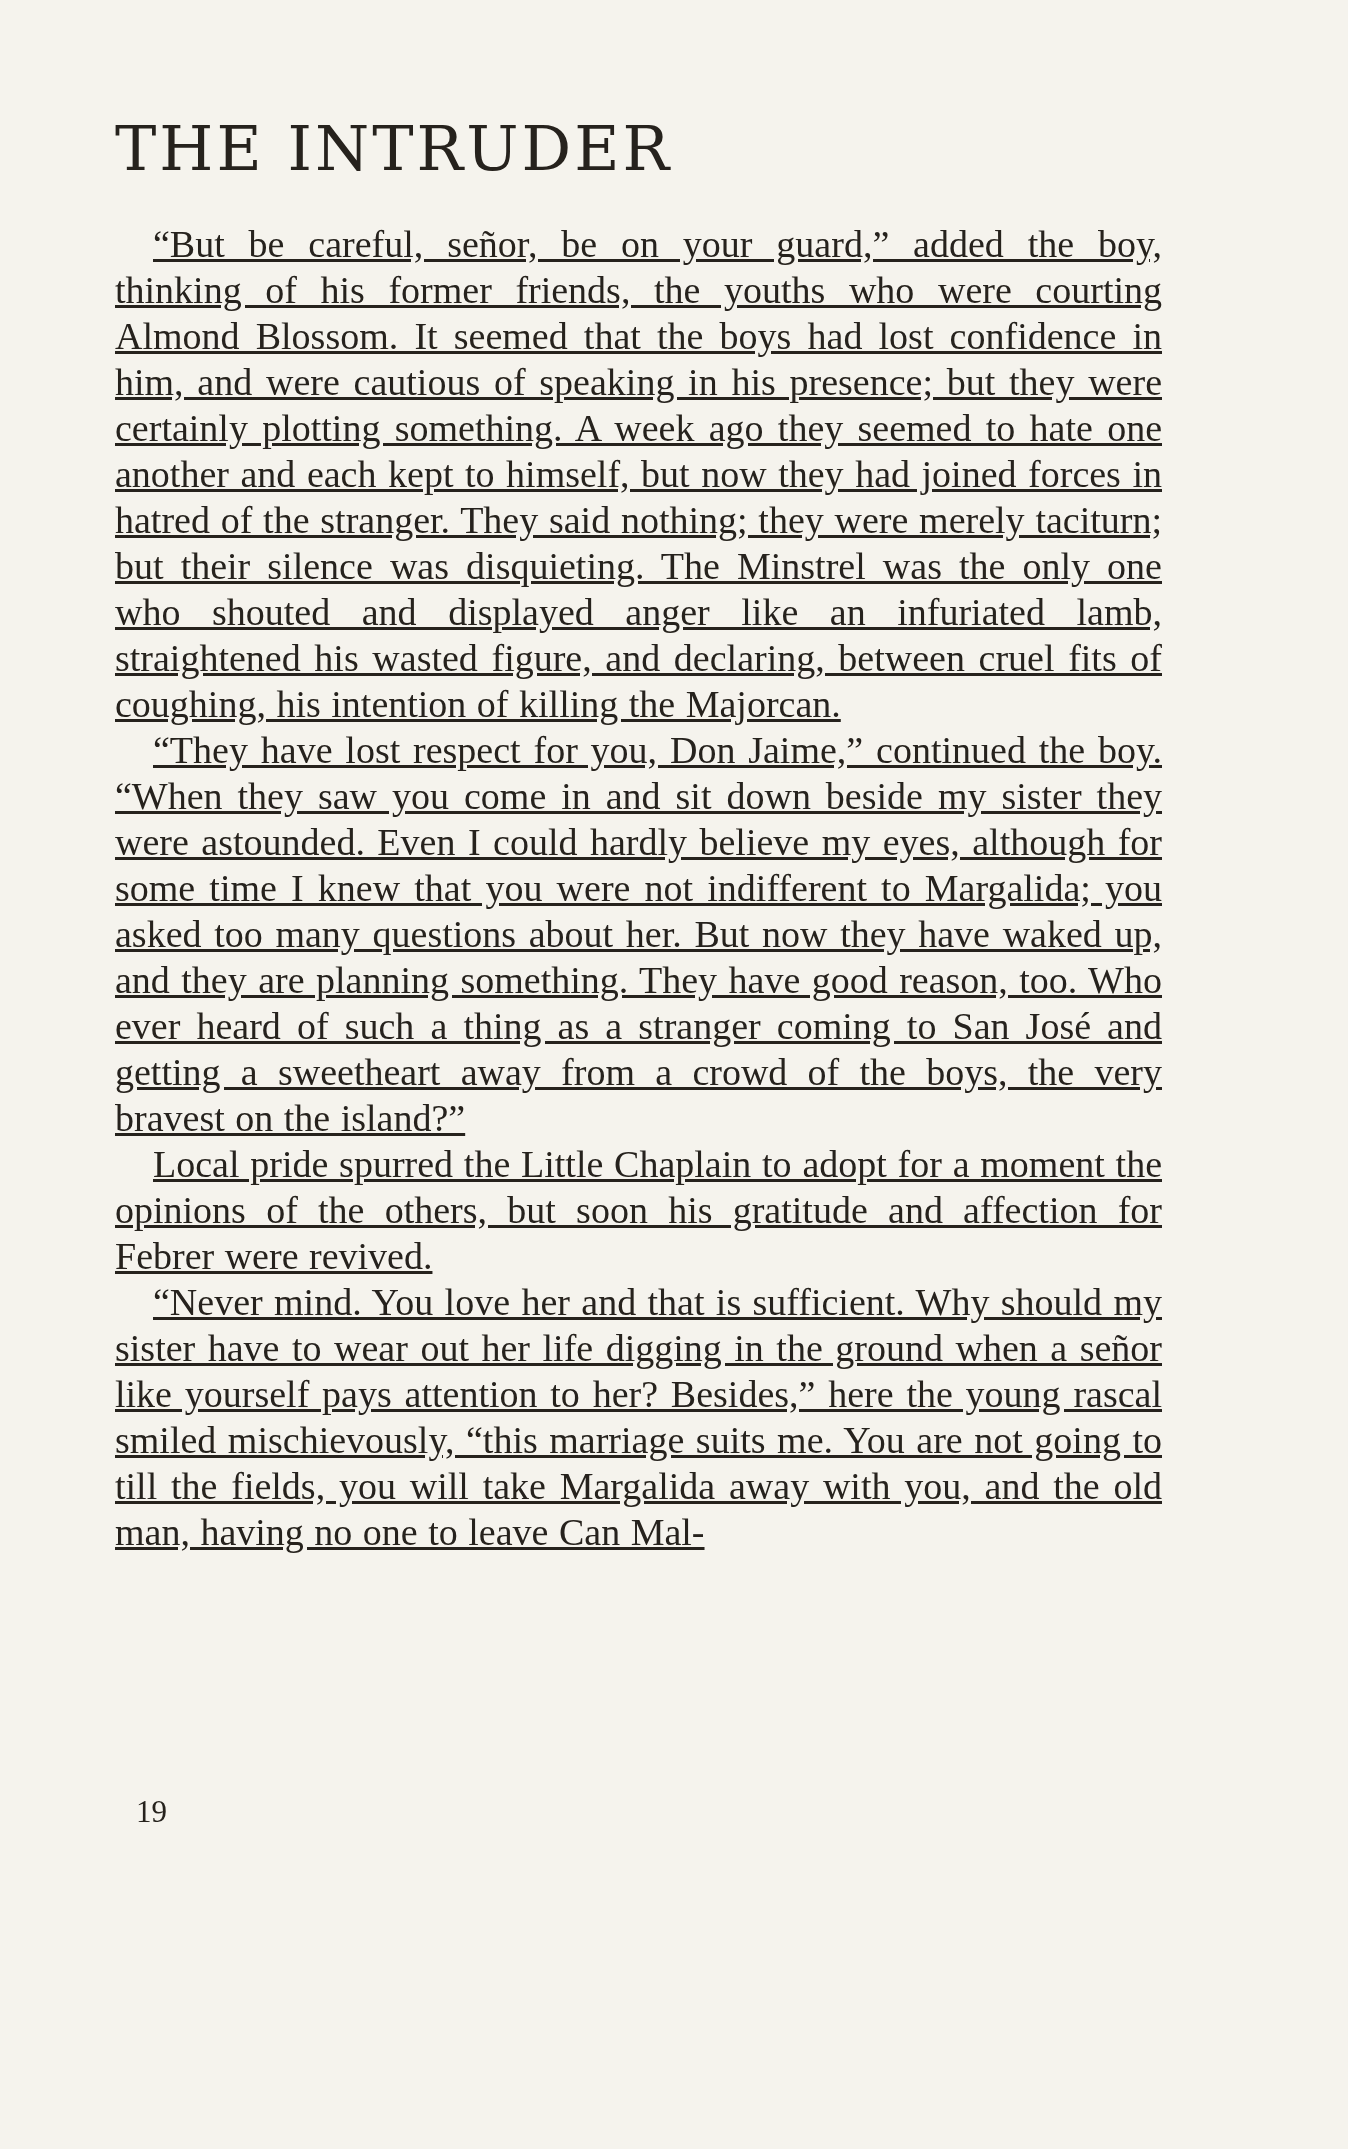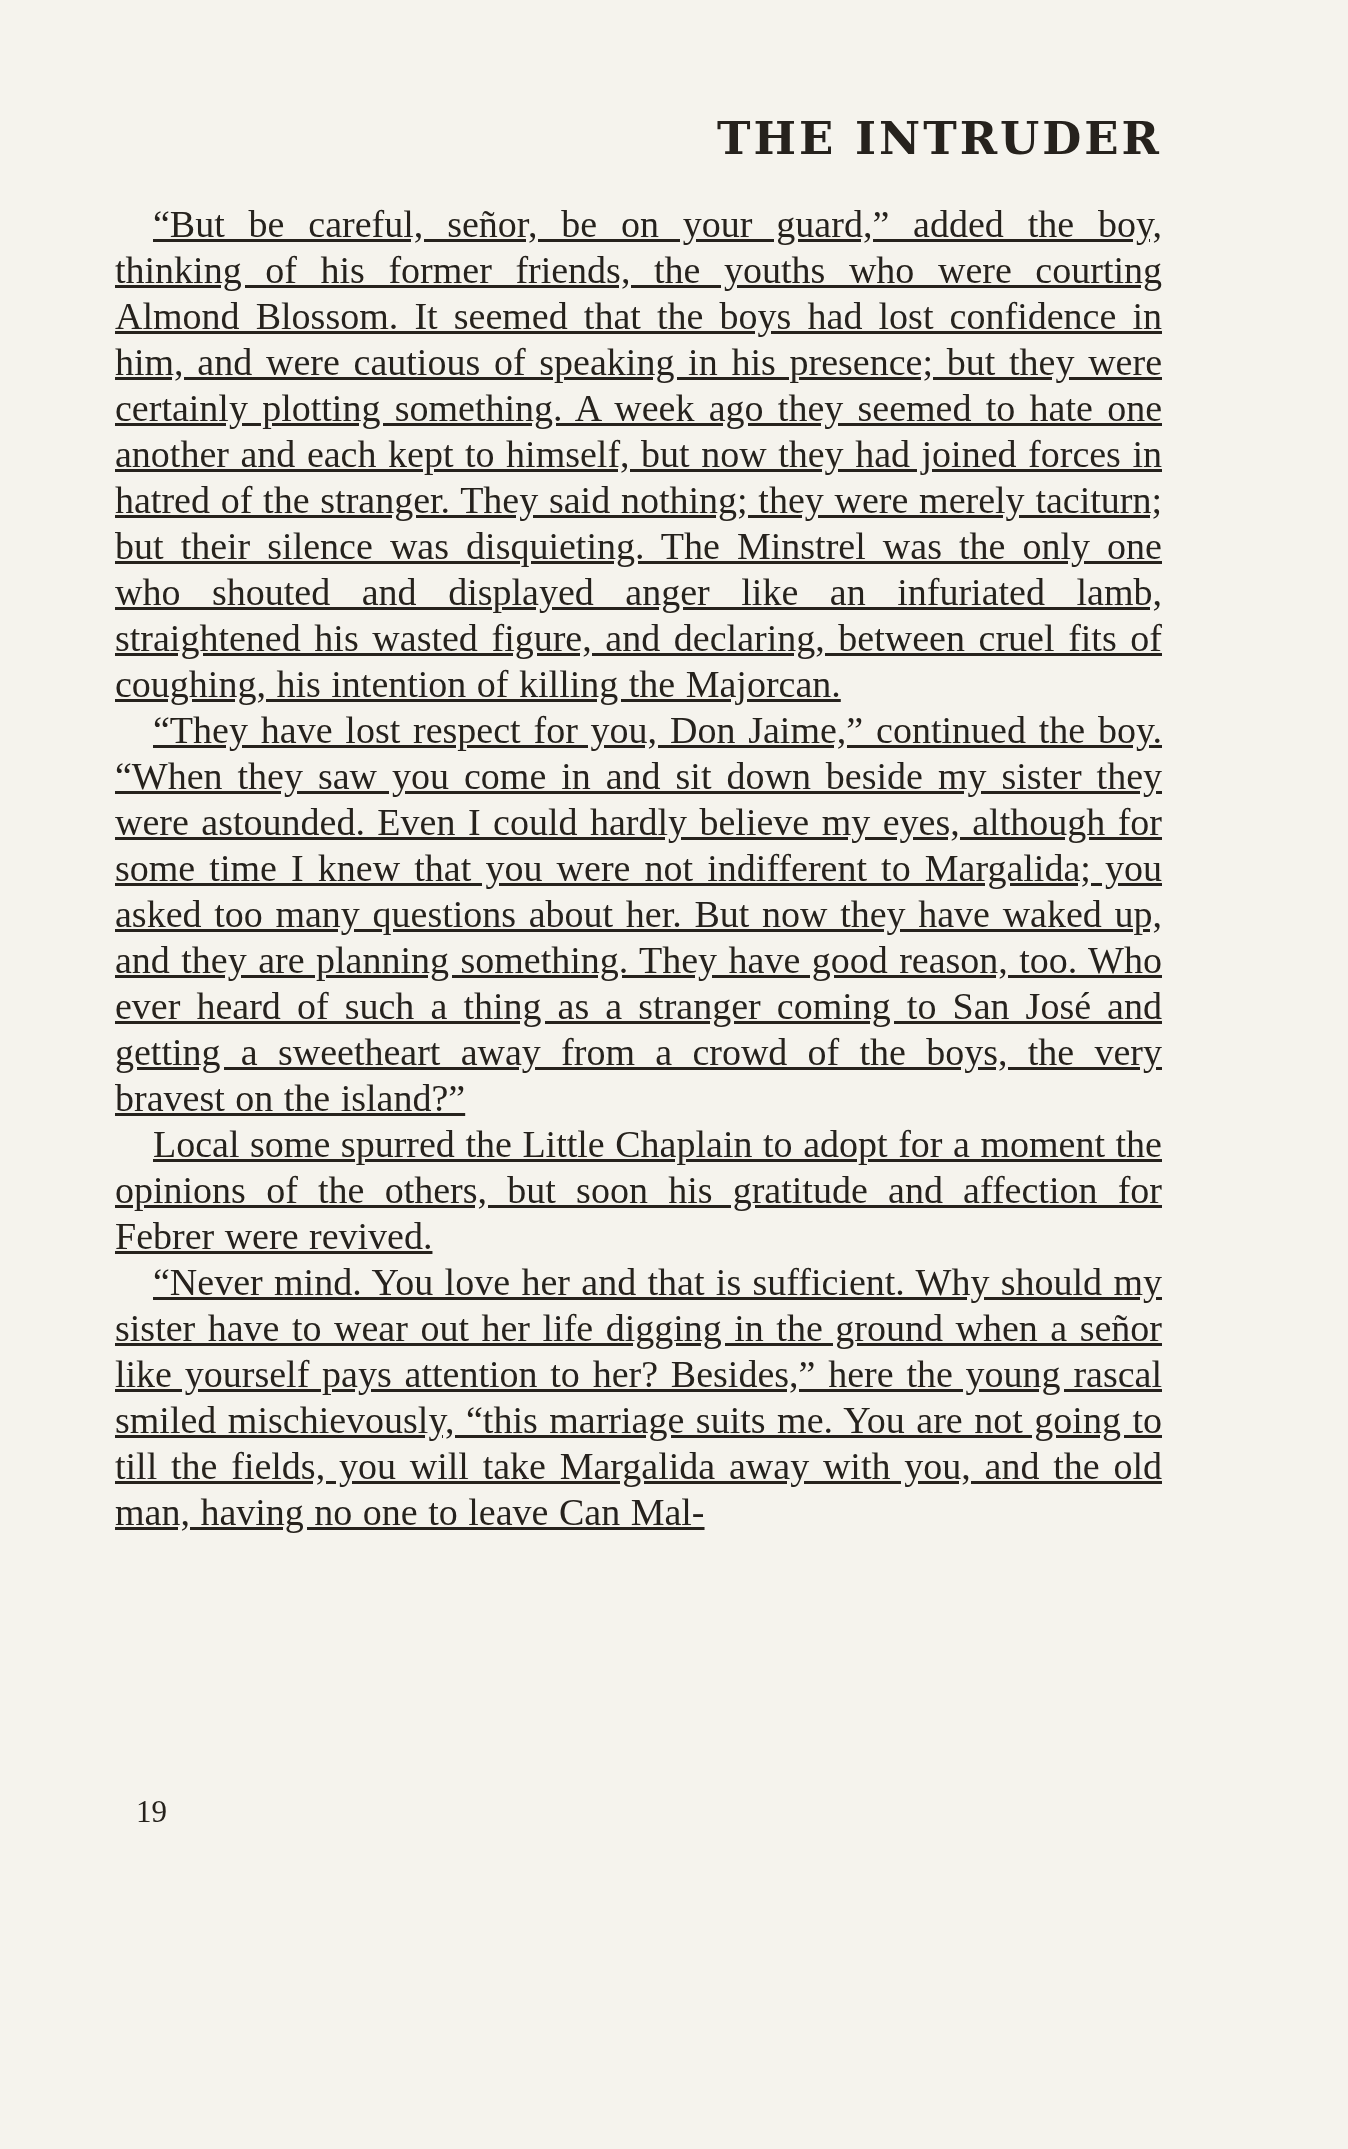--- a/index.html
+++ b/index.html
@@ -21,24 +21,24 @@
   }
   .content {
     position: absolute;
     left: 115px;
     top: 112px;
     width: 1047px;
   }
   .title {
     margin: 0 0 36px 0;
     font-family: "DejaVu Serif", serif;
-    font-weight: 700;
-    font-size: 45px;
+    font-weight: 400;
+    font-size: 62px;
     letter-spacing: 3px;
-    text-align: right;
+    text-align: left;
     color: var(--ink, #26221d);
   }
   .para {
     margin: 0;
     font-size: 38px;
     line-height: 46px;
     text-align: justify;
     text-indent: 38px;
     word-spacing: 1px;
     text-decoration: underline;
@@ -61,19 +61,19 @@
   }
 </style>
 </head>
 <body>
 
 <div class="page">
   <div class="content">
     <h1 class="title">THE INTRUDER</h1>
     <p class="para">“But be careful, señor, be on your guard,” added the boy, thinking of his former friends, the youths who were courting Almond Blossom. It seemed that the boys had lost confidence in him, and were cautious of speaking in his presence; but they were certainly plotting something. A week ago they seemed to hate one another and each kept to himself, but now they had joined forces in hatred of the stranger. They said nothing; they were merely taciturn; but their silence was disquieting. The Minstrel was the only one who shouted and displayed anger like an infuriated lamb, straightened his wasted figure, and declaring, between cruel fits of coughing, his intention of killing the Majorcan.</p>
     <p class="para">“They have lost respect for you, Don Jaime,” continued the boy. “When they saw you come in and sit down beside my sister they were astounded. Even I could hardly believe my eyes, although for some time I knew that you were not indifferent to Margalida; you asked too many questions about her. But now they have waked up, and they are planning something. They have good reason, too. Who ever heard of such a thing as a stranger coming to San José and getting a sweetheart away from a crowd of the boys, the very bravest on the island?”</p>
-    <p class="para">Local some spurred the Little Chaplain to adopt for a moment the opinions of the others, but soon his gratitude and affection for Febrer were revived.</p>
+    <p class="para">Local pride spurred the Little Chaplain to adopt for a moment the opinions of the others, but soon his gratitude and affection for Febrer were revived.</p>
     <p class="para">“Never mind. You love her and that is sufficient. Why should my sister have to wear out her life digging in the ground when a señor like yourself pays attention to her? Besides,” here the young rascal smiled mischievously, “this marriage suits me. You are not going to till the fields, you will take Margalida away with you, and the old man, having no one to leave Can Mal-</p>
   </div>
 
   <div class="signature">19</div>
 
 </div>
 
 </body></html>

